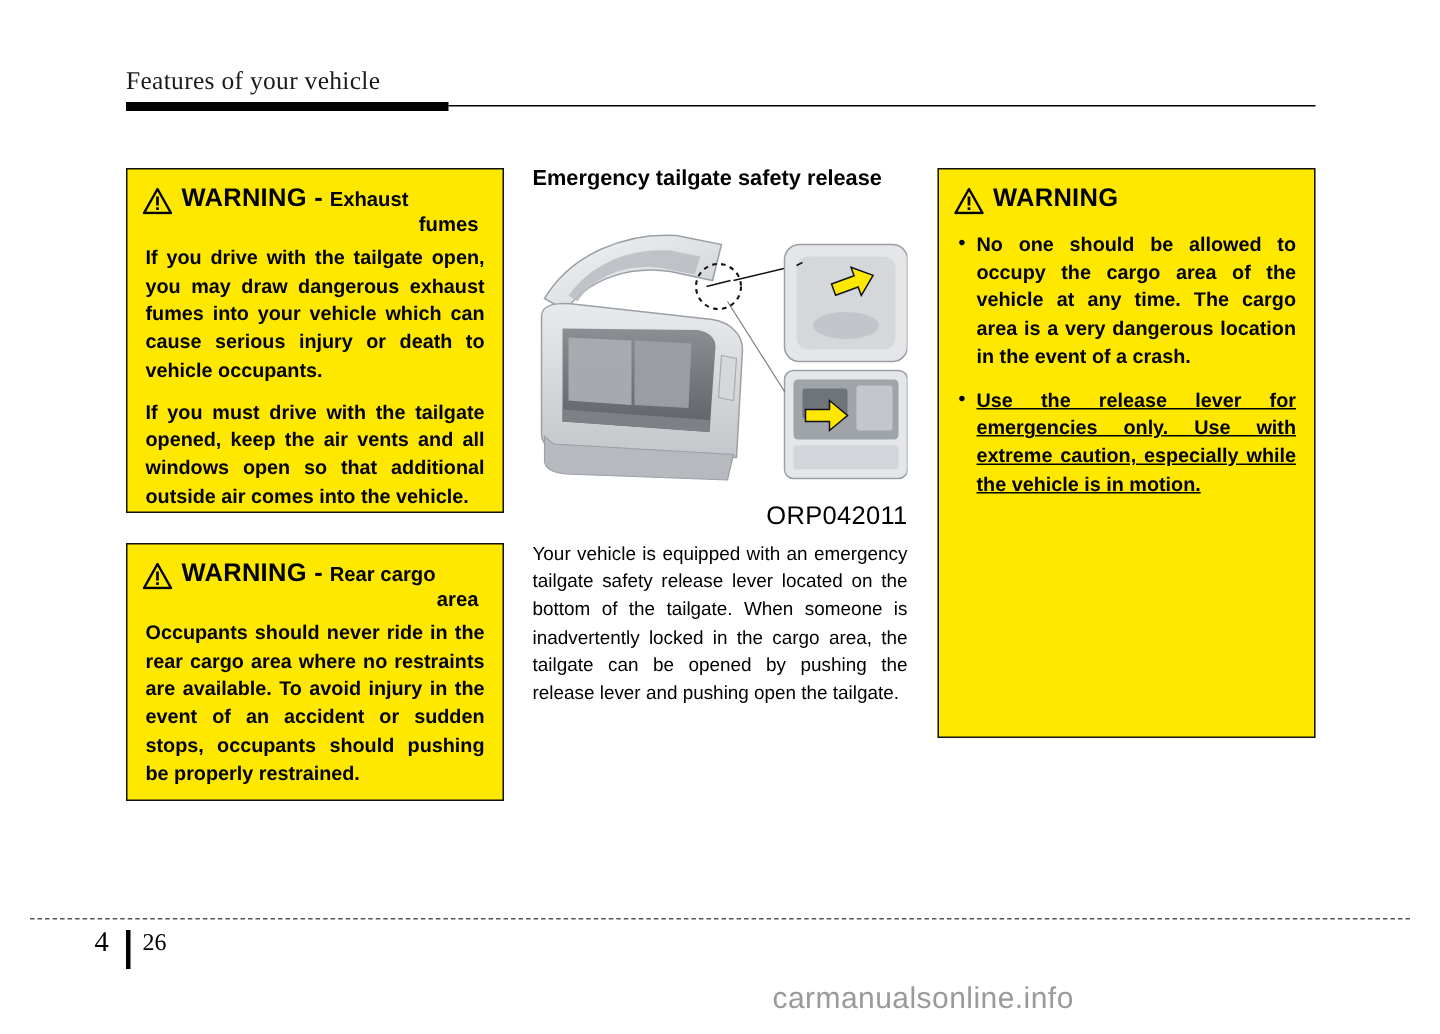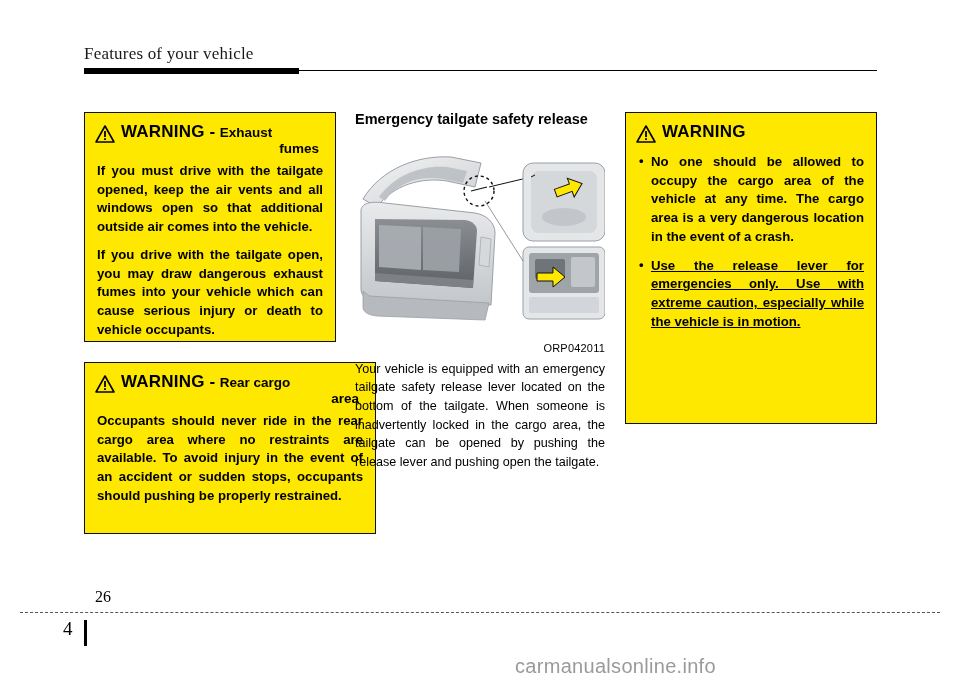--- a/index.html
+++ b/index.html
@@ -67,21 +67,21 @@
     position: absolute;
     left: 63px;
     top: 618px;
     font-family: "Liberation Serif", serif;
     font-size: 19px;
     color: #000;
   }
   .footer-page {
     position: absolute;
     left: 95px;
-    top: 588px;
+    top: 620px;
     font-family: "Liberation Serif", serif;
     font-size: 16px;
     color: #000;
   }
   .watermark {
     position: absolute;
     left: 515px;
     top: 655px;
     font-family: "Liberation Sans", sans-serif;
     font-size: 20px;
@@ -175,21 +175,21 @@
   .figure {
     position: relative;
     width: 250px;
     height: 195px;
     margin-bottom: 4px;
   }
   .fig-caption {
     position: absolute;
     right: 0;
     bottom: -18px;
-    font-size: 11px;
+    font-size: 17px;
     color: #000;
     letter-spacing: 0.2px;
   }
   .mid-body {
     margin-top: 24px;
     font-size: 12.6px;
     color: #000;
     line-height: 1.48;
     text-align: justify;
   }
@@ -213,26 +213,26 @@
           <rect x="9.1" y="13.2" width="1.8" height="1.8" fill="#000"></rect>
         </svg>
       </span>
       <span class="warn-head-block">
         <span class="warn-word">WARNING -</span>
         <span class="warn-sub">Exhaust</span>
         <span class="warn-sub warn-sub-line">fumes</span>
       </span>
     </div>
     <div class="warn-body">
+      <p>If you drive with the tailgate open, you may draw dangerous exhaust fumes into your vehicle which can cause serious injury or death to vehicle occupants.</p>
       <p>If you must drive with the tailgate opened, keep the air vents and all windows open so that additional outside air comes into the vehicle.</p>
-      <p>If you drive with the tailgate open, you may draw dangerous exhaust fumes into your vehicle which can cause serious injury or death to vehicle occupants.</p>
     </div>
   </div>
 
-  <div class="warn-box" style="left:84px; top:362px; width:292px; height:172px;">
+  <div class="warn-box" style="left:84px; top:362px; width:252px; height:172px;">
     <div class="warn-head">
       <span class="warn-tri">
         <svg width="20" height="18" viewBox="0 0 20 18">
           <polygon points="10,1 19,17 1,17" fill="#ffe800" stroke="#000" stroke-width="1.6" stroke-linejoin="round"></polygon>
           <rect x="9.1" y="6" width="1.8" height="6" fill="#000"></rect>
           <rect x="9.1" y="13.2" width="1.8" height="1.8" fill="#000"></rect>
         </svg>
       </span>
       <span class="warn-head-block">
         <span class="warn-word">WARNING -</span>
@@ -305,21 +305,21 @@
         <path d="M130,60 L168,120" stroke="#111" stroke-width="0.8" opacity="0.55"></path>
       </svg>
       <span class="fig-caption">ORP042011</span>
     </div>
 
     <div class="mid-body">
       <p>Your vehicle is equipped with an emergency tailgate safety release lever located on the bottom of the tailgate. When someone is inadvertently locked in the cargo area, the tailgate can be opened by pushing the release lever and pushing open the tailgate.</p>
     </div>
   </div>
 
-  <div class="warn-box" style="left:625px; top:112px; width:252px; height:312px;">
+  <div class="warn-box" style="left:625px; top:112px; width:252px; height:380px;">
     <div class="warn-head">
       <span class="warn-tri">
         <svg width="20" height="18" viewBox="0 0 20 18">
           <polygon points="10,1 19,17 1,17" fill="#ffe800" stroke="#000" stroke-width="1.6" stroke-linejoin="round"></polygon>
           <rect x="9.1" y="6" width="1.8" height="6" fill="#000"></rect>
           <rect x="9.1" y="13.2" width="1.8" height="1.8" fill="#000"></rect>
         </svg>
       </span>
       <span class="warn-head-block">
         <span class="warn-word">WARNING</span>

